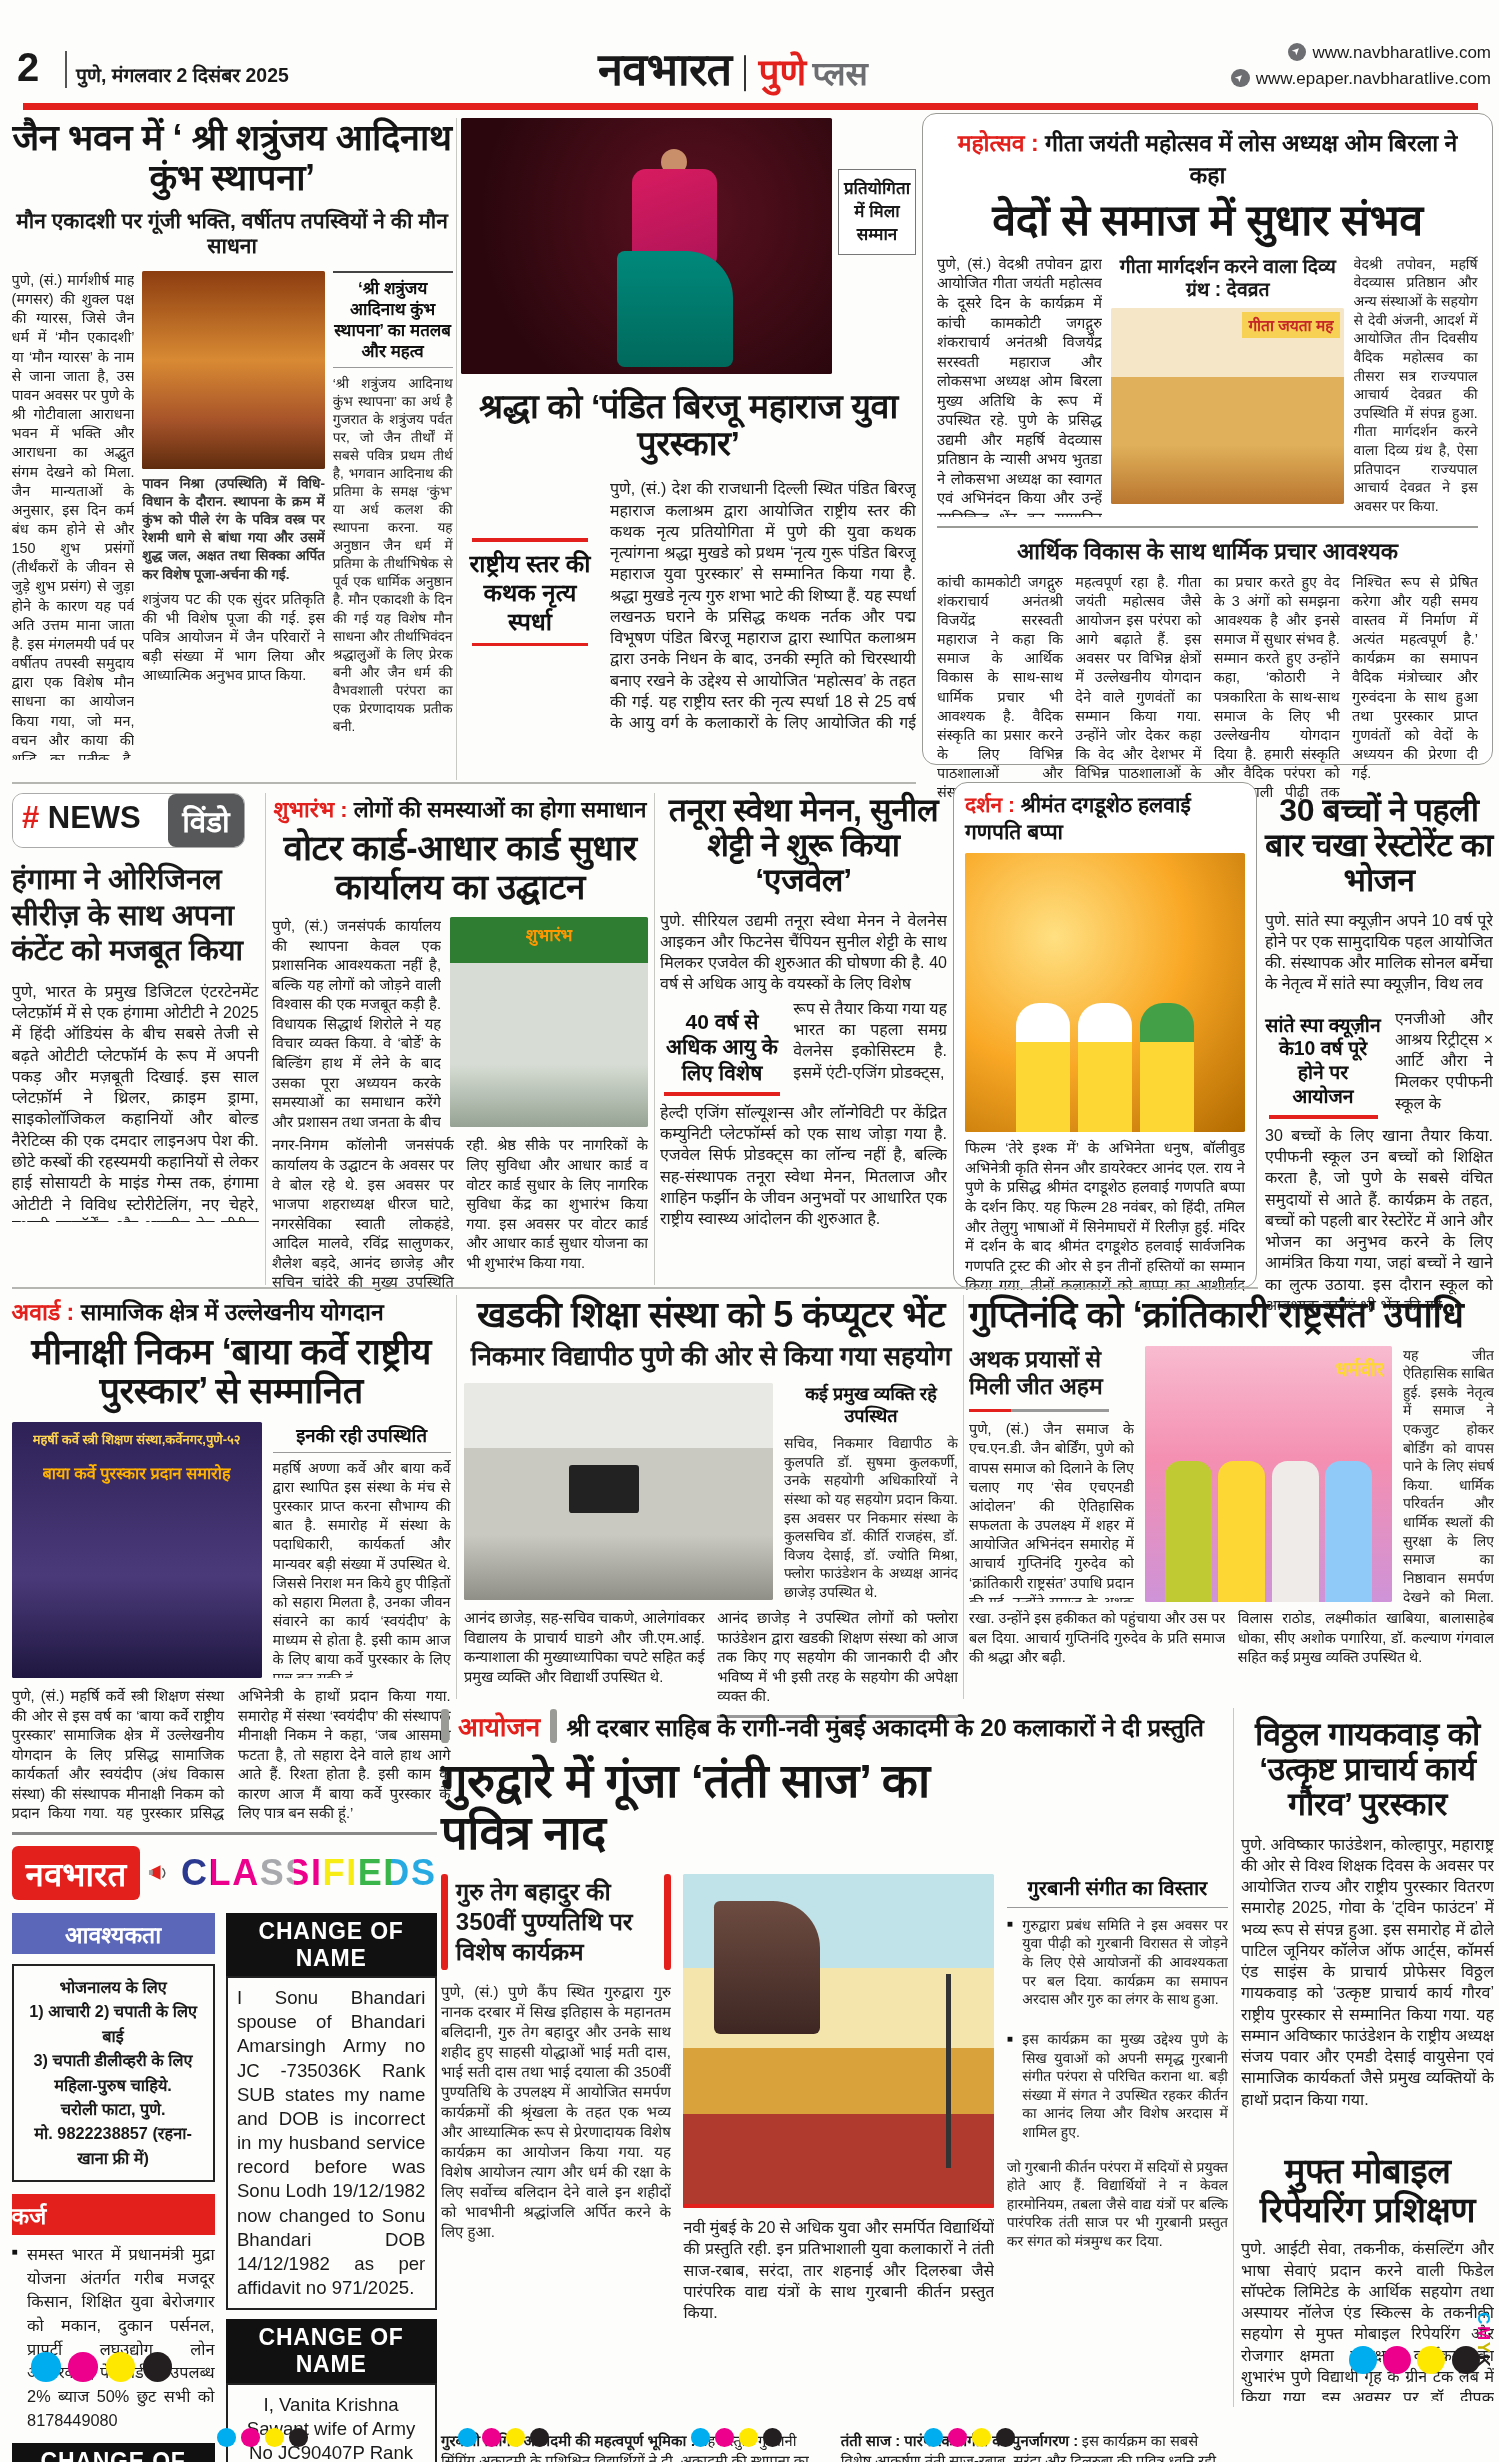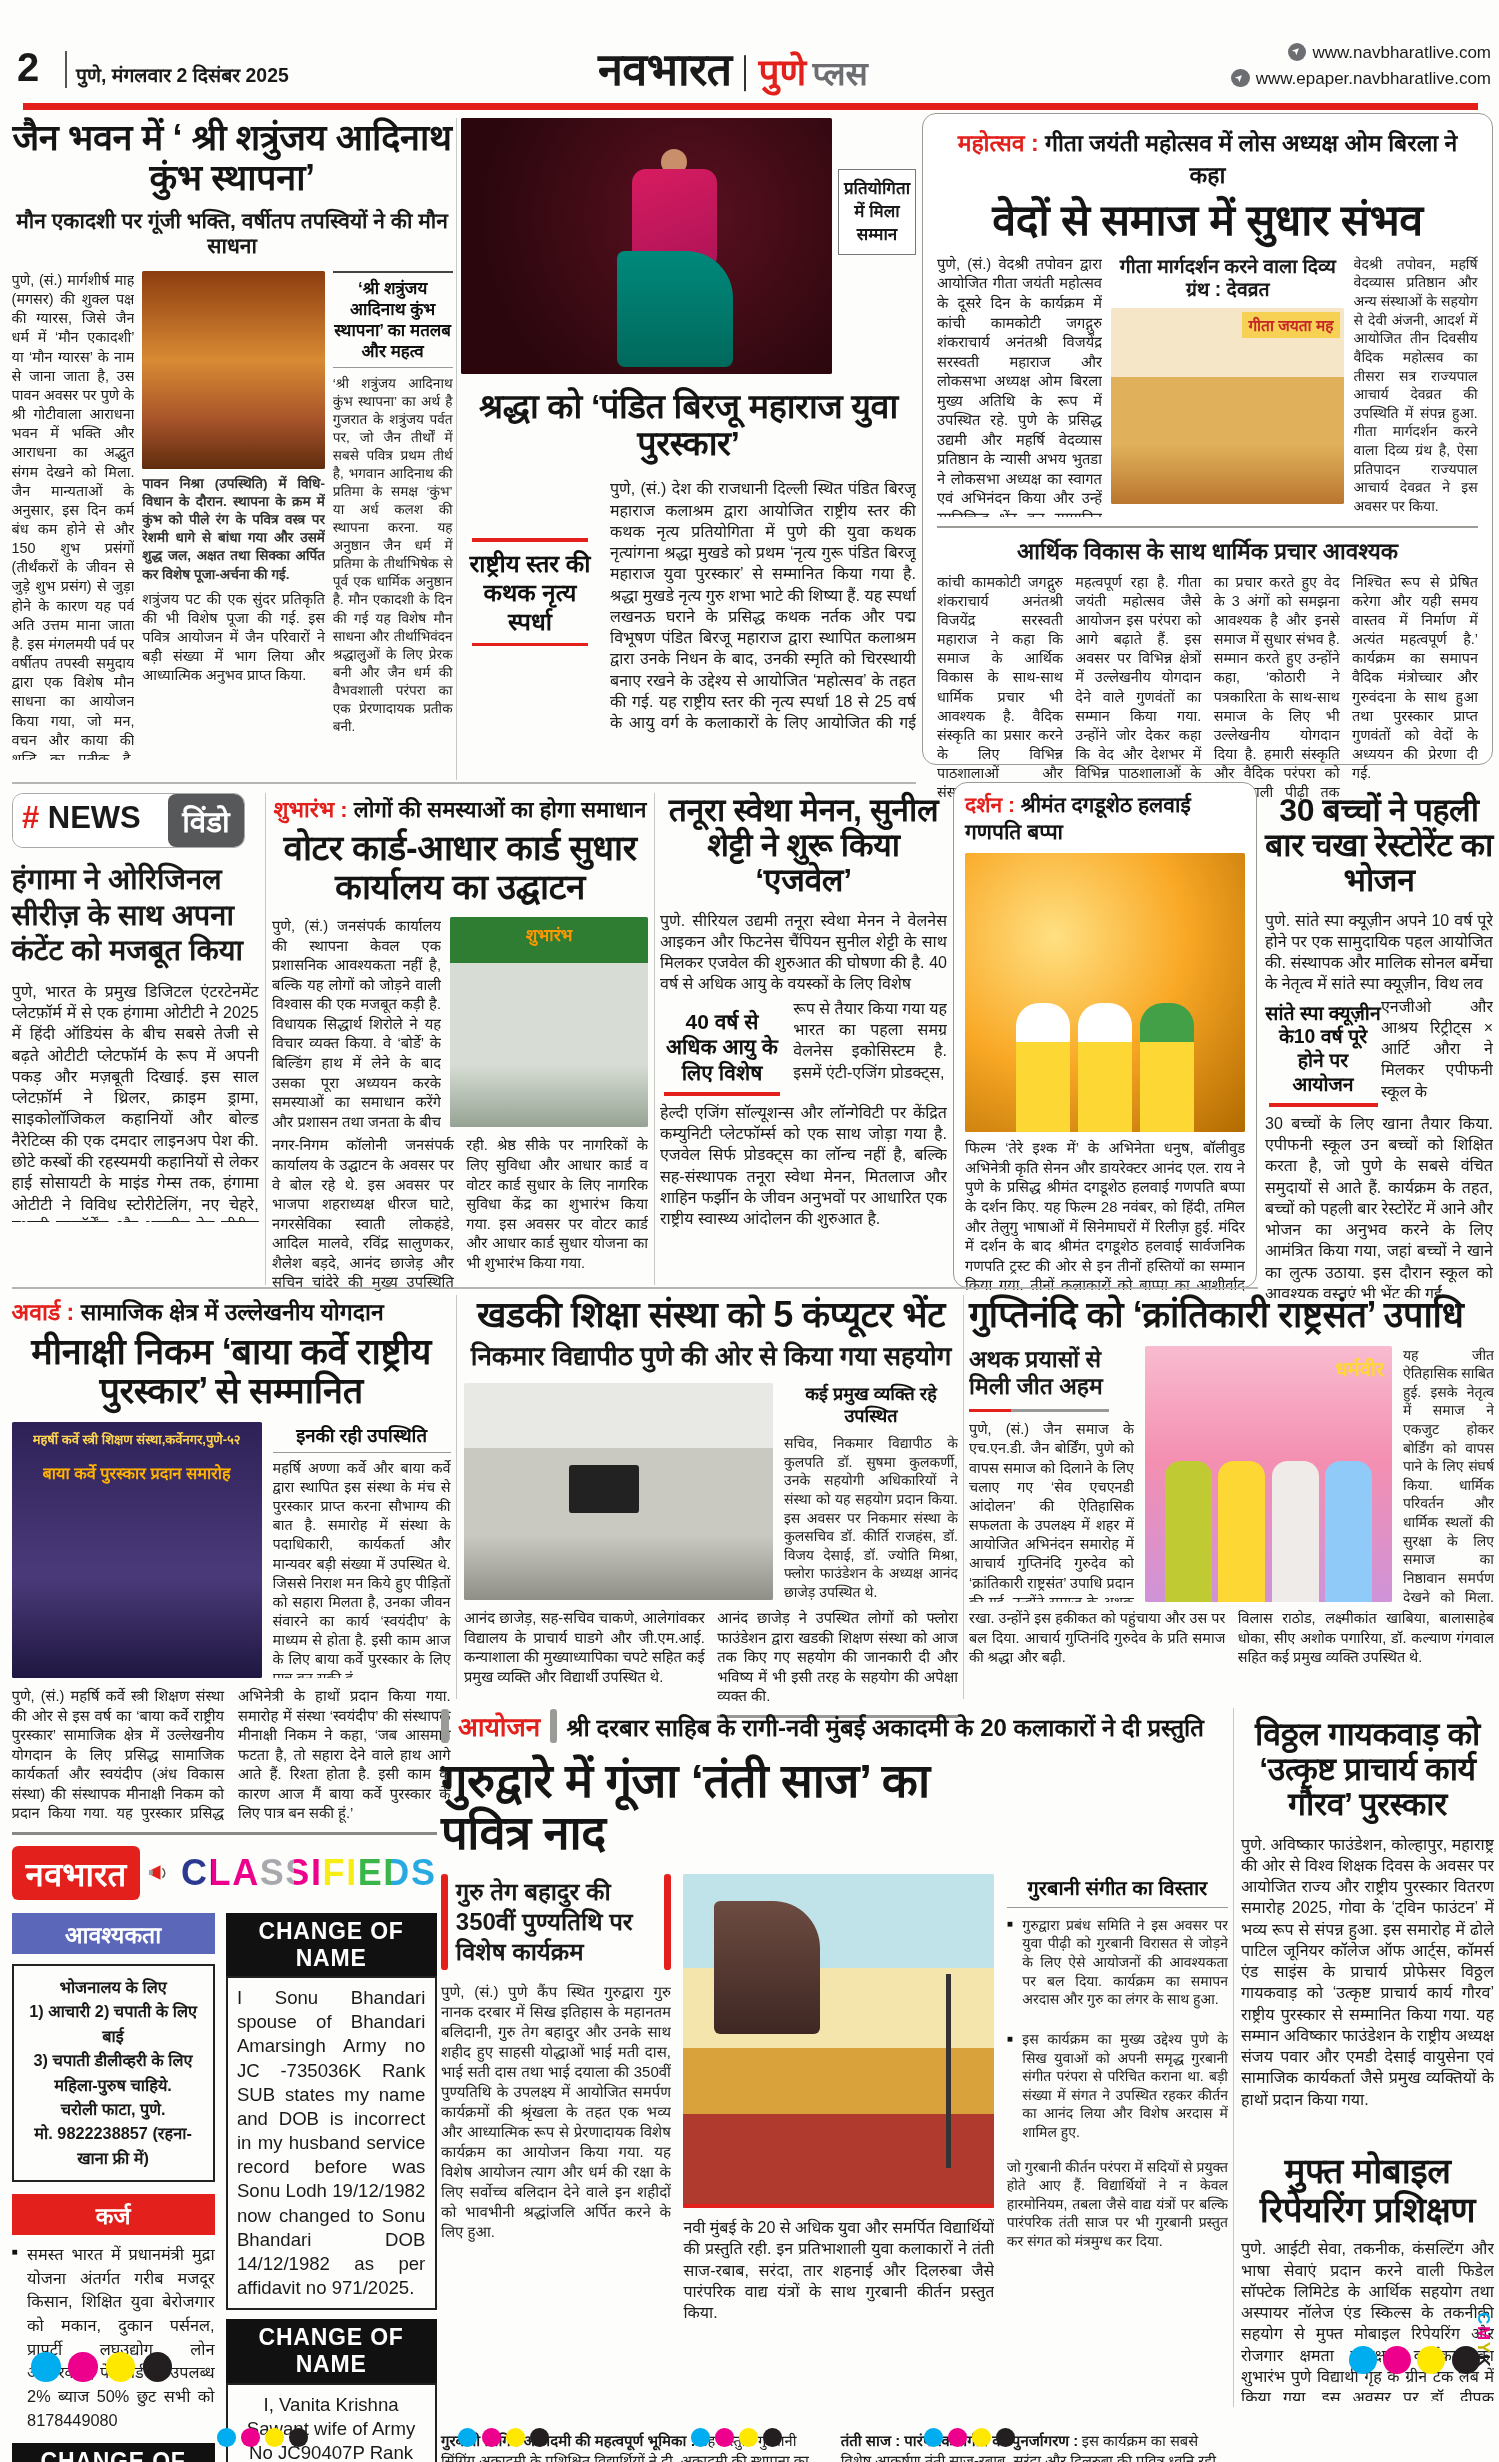--- a/index.html
+++ b/index.html
@@ -176,21 +176,21 @@
         <div style="width:54px;background:linear-gradient(180deg,#fff 0 30%,#fdd835 30% 100%);border-radius:23px 23px 0 0"></div>
         <div style="width:54px;background:linear-gradient(180deg,#43a047 0 30%,#fdd835 30% 100%);border-radius:23px 23px 0 0"></div>
       </div>
     </div>
     <div class="body" style="font-size:14.7px;margin-top:7.8px;height:155px">फिल्म ‘तेरे इश्क में’ के अभिनेता धनुष, बॉलीवुड अभिनेत्री कृति सेनन और डायरेक्टर आनंद एल. राय ने पुणे के प्रसिद्ध श्रीमंत दगडूशेठ हलवाई गणपति बप्पा के दर्शन किए. यह फिल्म 28 नवंबर, को हिंदी, तमिल और तेलुगु भाषाओं में सिनेमाघरों में रिलीज़ हुई. मंदिर में दर्शन के बाद श्रीमंत दगडूशेठ हलवाई सार्वजनिक गणपति ट्रस्ट की ओर से इन तीनों हस्तियों का सम्मान किया गया. तीनों कलाकारों को बाप्पा का आशीर्वाद स्वरूप पीला वस्त्र (उत्तरी) भेंट किया गया.</div>
   </div>
 
   <div class="abs" style="left:1265px;top:793px;width:228px;height:492px">
     <div class="hl" style="font-size:32px">30 बच्चों ने पहली बार चखा रेस्टोरेंट का भोजन</div>
     <div class="body" style="font-size:16px;margin-top:11px">पुणे. सांते स्पा क्यूज़ीन अपने 10 वर्ष पूरे होने पर एक सामुदायिक पहल आयोजित की. संस्थापक और मालिक सोनल बर्मेचा के नेतृत्व में सांते स्पा क्यूज़ीन, विथ लव</div>
-    <div style="display:flex;gap:0;margin-top:1px">
+    <div style="display:flex;gap:14px;margin-top:13px">
       <div style="width:116px;padding-top:6.2px">
         <div class="pq" style="font-size:19.4px">
           <span>सांते स्पा क्यूज़ीन के10 वर्ष पूरे होने पर आयोजन</span>
           <div class="rule" style="width:109px"></div>
         </div>
       </div>
       <div class="body" style="flex:1;font-size:16px">एनजीओ और आश्रय रिट्रीट्स × आर्टि औरा ने मिलकर एपीफनी स्कूल के</div>
     </div>
     <div class="body" style="font-size:16px;height:185px">30 बच्चों के लिए खाना तैयार किया. एपीफनी स्कूल उन बच्चों को शिक्षित करता है, जो पुणे के सबसे वंचित समुदायों से आते हैं. कार्यक्रम के तहत, बच्चों को पहली बार रेस्टोरेंट में आने और भोजन का अनुभव करने के लिए आमंत्रित किया गया, जहां बच्चों ने खाने का लुत्फ उठाया. इस दौरान स्कूल को आवश्यक वस्तुएं भी भेंट की गईं.</div>
   </div>
@@ -278,21 +278,21 @@
     <div style="display:flex;gap:11px;margin-top:12.4px">
 
       <div style="width:203px">
         <div style="background:#5b67b8;color:#fff;font-size:23px;font-weight:bold;text-align:center;padding:4.7px 0">आवश्यकता</div>
         <div style="border:2.3px solid #222;margin-top:9.3px;padding:9.3px 6.2px;font-size:16.3px;font-weight:bold;text-align:center;white-space:pre-line;line-height:1.5">भोजनालय के लिए
 1) आचारी 2) चपाती के लिए बाई
 3) चपाती डीलीव्हरी के लिए
 महिला-पुरुष चाहिये.
 चरोली फाटा, पुणे.
 मो. 9822238857 (रहना-खाना फ्री में)</div>
-        <div style="background:var(--red);color:#fff;font-size:23px;font-weight:bold;text-align:center;padding:4.7px 0;margin-top:12.4px">कर्ज</div>
+        <div style="background:var(--red);color:#fff;font-size:23px;font-weight:bold;padding:4.7px 0;margin-top:12.4px">कर्ज</div>
         <div class="body bullet" style="font-size:16.3px;margin-top:7.8px;line-height:1.45">समस्त भारत में प्रधानमंत्री मुद्रा योजना अंतर्गत गरीब मजदूर किसान, शिक्षित युवा बेरोजगार को मकान, दुकान पर्सनल, प्रापर्टी लघुउद्योग लोन आधारकार्ड, पेनकार्ड पर उपलब्ध 2% ब्याज 50% छुट सभी को 8178449080</div>
         <div style="margin-top:11px">
           <div class="cn-head">CHANGE OF NAME</div>
 
         </div>
       </div>
 
       <div style="width:211px">
         <div>
           <div class="cn-head">CHANGE OF NAME</div>

